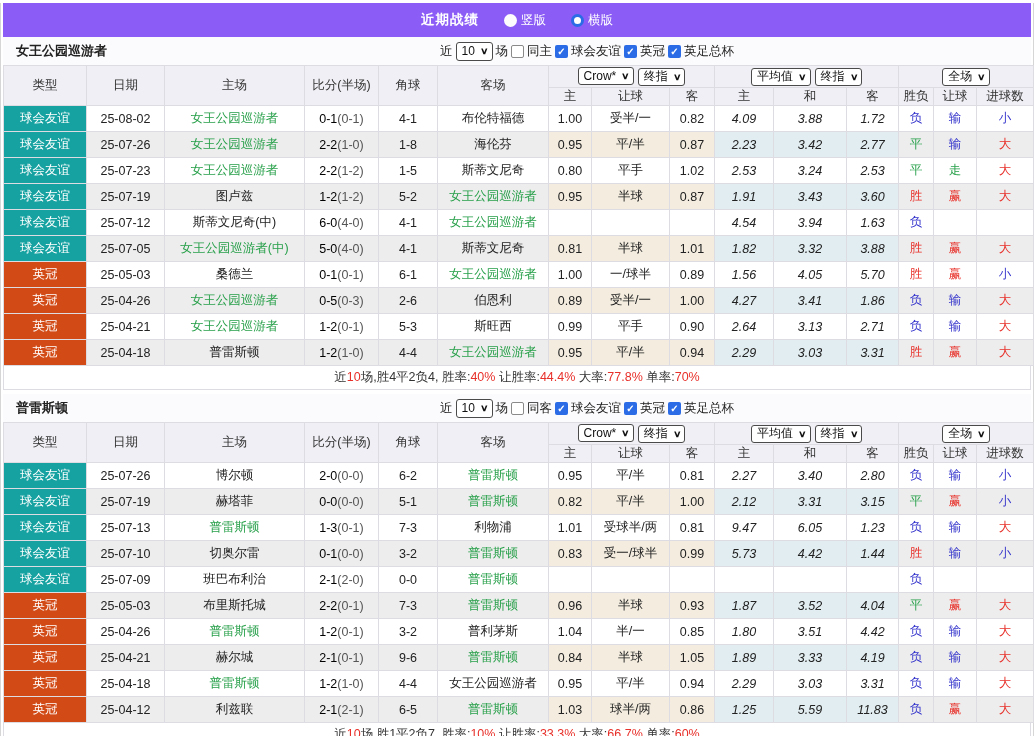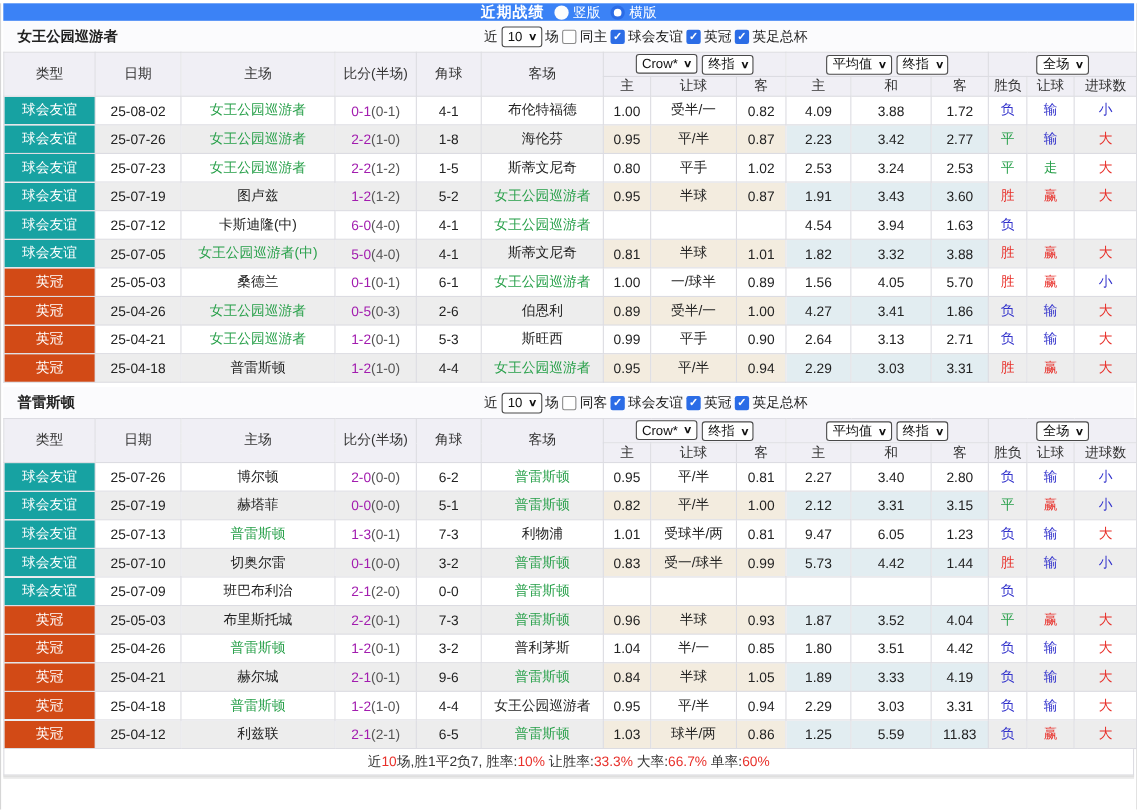--- a/index.html
+++ b/index.html
@@ -5,26 +5,26 @@
   * { box-sizing: border-box; }
   html,body { margin:0; padding:0; }
   body {
     width:1034px; height:736px; overflow:hidden; background:#fff;
     font-family:"Liberation Sans", sans-serif; color:#333;
   }
   .page { width:1034px; height:736px; border-left:1px solid #d6d6d6; border-right:1px solid #d6d6d6; background:#fff; }
 
   
   .title-bar {
-    height:16px; margin:3px 2px 0 2px; background:#3b82f6;
+    height:34px; margin:3px 2px 0 2px; background:#8b5cf6;
     display:flex; align-items:center; justify-content:center; gap:9px;
     color:#fff; font-size:12.5px;
   }
   .title-bar .ttl { font-weight:bold; font-size:13.5px; letter-spacing:1px; }
-  .radio-wrap { display:inline-flex; align-items:center; gap:4px; cursor:pointer; }
+  .radio-wrap { display:inline-flex; align-items:center; gap:4px; cursor:pointer;margin-left:16px; }
   .radio { width:13px; height:13px; border-radius:50%; background:#fdfdfd; display:inline-block; }
   .radio.checked { background:#fff; border:3.5px solid #2b6ce6; }
 
   
   .sec-head { height:28px; display:flex; align-items:center; background:#fbfbfd; margin:0 2px; font-size:12.5px; }
   .team-name { font-weight:bold; font-size:13px; color:#222; margin-left:13px; }
   .filters { margin-left:auto; margin-right:297px; display:flex; align-items:center; gap:3px; color:#222; }
   .sel { display:inline-flex; align-items:center; gap:6px; border:1px solid #4a4a4a; border-radius:3px; background:#fff; padding:0 4px 0 5px; height:19px; font-size:12px; color:#111; cursor:pointer; }
   .sel .caret { font-size:9px; font-weight:bold; transform:scaleX(1.3); }
   .cb { width:13px; height:13px; border-radius:2px; display:inline-flex; align-items:center; justify-content:center; cursor:pointer; }
@@ -37,27 +37,27 @@
   thead th { background:#f0eff5; font-weight:normal; color:#333; font-size:12.5px; }
   thead tr.r1 th { height:22px; }
   thead tr.r2 th { height:18px; }
   thead .dd-cell { background:#f0eff5; }
   thead .sel { height:18px; margin:0 2px; }
   tbody td { height:26px; font-size:12.5px; color:#222; }
   tbody tr.even td { background:#ededed; }
   tbody tr.odd  td { background:#ffffff; }
   tbody td.c-odds { background:#fdf7ec;margin-left:24px; }
   tbody tr.even td.c-odds { background:#f3ecdf; }
-  tbody td.c-avg { background:#eaf5f9; }
+  tbody td.c-avg { background:#eaf5f9;font-style:italic; }
   tbody tr.even td.c-avg { background:#e2edf1; }
   td.type-teal { background:#17a2a2 !important; color:#fff; }
   td.type-red  { background:#d24a16 !important; color:#fff; }
   .t-green { color:#28a04a; }
   .t-black { color:#222; }
-  .score-ft { color:#a21caf; }
+  .score-ft { color:#000000; }
   .score-ht { color:#555; }
   .c-red { color:#e8302a; }
   .c-blue { color:#3333cc; }
   .c-green { color:#28a04a; }
 
   
   .summary { height:24px; line-height:23px; margin:0 2px; border:1px solid #dcdce2; border-top:none;
              text-align:center; font-size:12.5px; color:#333; background:#fff; }
   .summary .hl { color:#e8302a; }
   .sec-gap { height:4px; }
@@ -220,21 +220,21 @@
             <td class="c-avg">1.91</td>
             <td class="c-avg">3.43</td>
             <td class="c-avg">3.60</td>
             <td class="c-red">胜</td>
             <td class="c-red">赢</td>
             <td class="c-red">大</td>
           </tr>
           <tr class="odd">
             <td class="type-teal">球会友谊</td>
             <td>25-07-12</td>
-            <td class="t-black">卡斯迪隆(中)</td>
+            <td class="t-black">斯蒂文尼奇(中)</td>
             <td><span class="score-ft">6-0</span><span class="score-ht">(4-0)</span></td>
             <td>4-1</td>
             <td class="t-green">女王公园巡游者</td>
             <td class="c-odds"></td>
             <td class="c-odds"></td>
             <td class="c-odds"></td>
             <td class="c-avg">4.54</td>
             <td class="c-avg">3.94</td>
             <td class="c-avg">1.63</td>
             <td class="c-blue">负</td>
@@ -321,20 +321,21 @@
             <td class="c-odds">0.94</td>
             <td class="c-avg">2.29</td>
             <td class="c-avg">3.03</td>
             <td class="c-avg">3.31</td>
             <td class="c-red">胜</td>
             <td class="c-red">赢</td>
             <td class="c-red">大</td>
           </tr>
         </tbody>
       </table>
+      <div class="summary"><span>近</span><span class="hl">10</span><span>场,胜4平2负4, 胜率:</span><span class="hl">40%</span><span> 让胜率:</span><span class="hl">44.4%</span><span> 大率:</span><span class="hl">77.8%</span><span> 单率:</span><span class="hl">70%</span></div>
       <div class="sec-gap"></div>
       <div class="sec-head">
         <span class="team-name">普雷斯顿</span>
         <span class="filters">
           <span>近</span>
           <span class="sel">
             <span class="sel-label">10</span>
             <span class="caret">∨</span>
           </span>
           <span>场</span>

